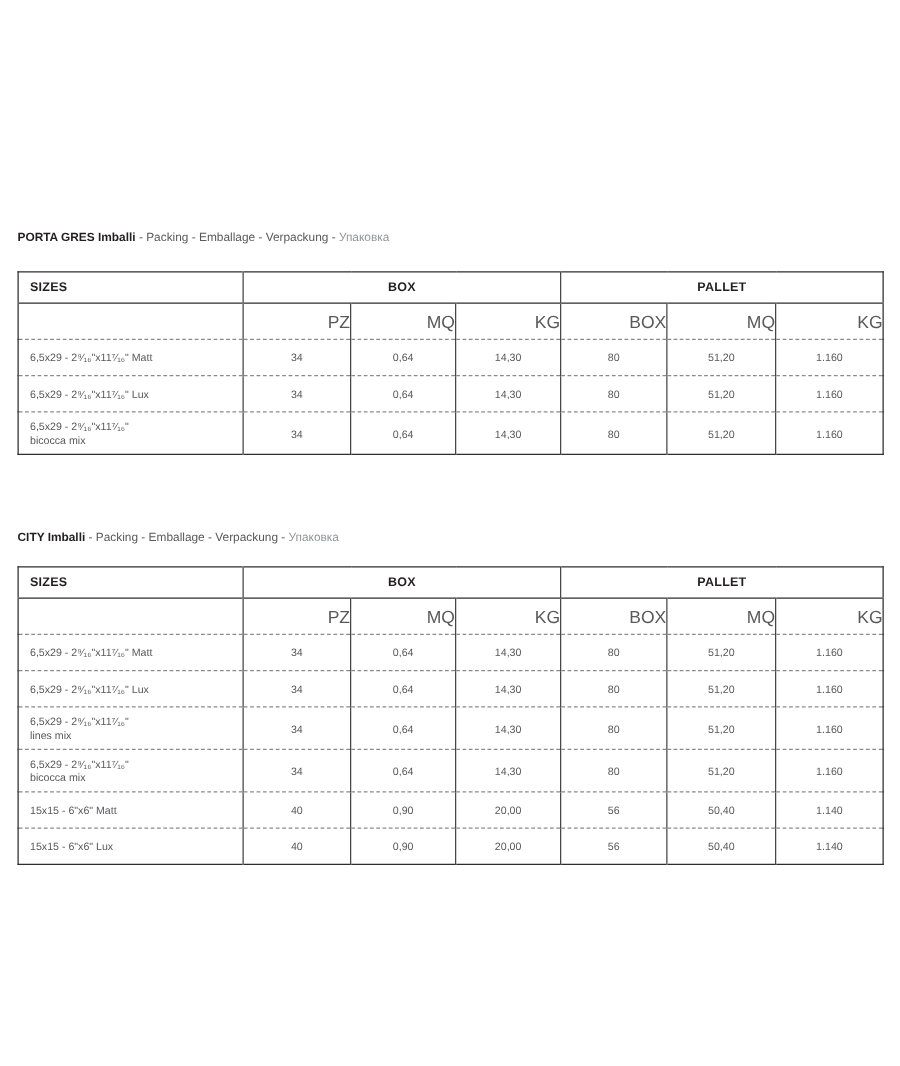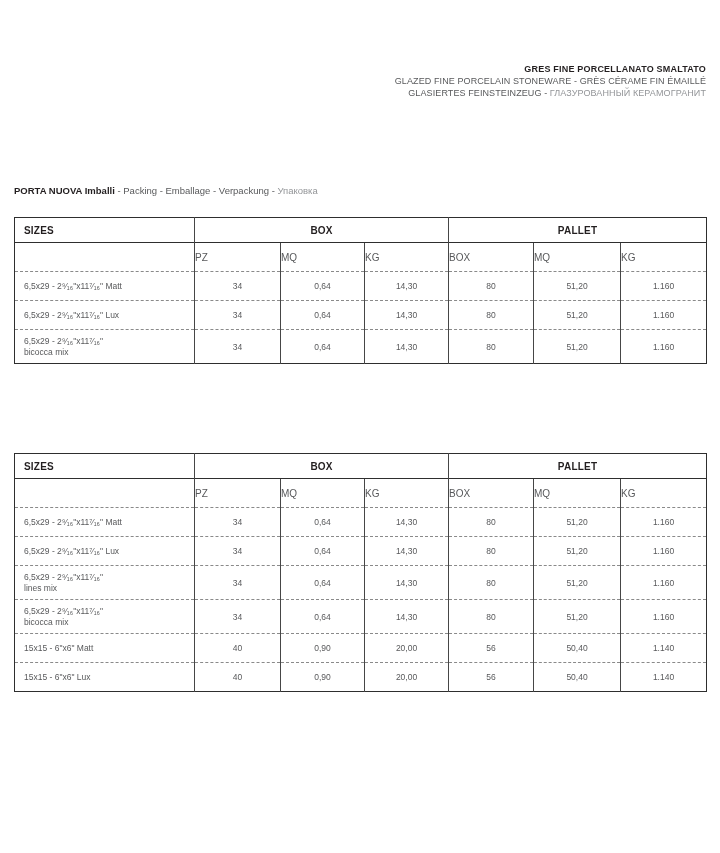--- a/index.html
+++ b/index.html
@@ -76,24 +76,24 @@
     font-weight: bold;
     color: #231f20;
     text-align: center;
     letter-spacing: 0.2px;
     margin-top: 16px;
   }
   tr.main-head th.sizes-h { text-align: left; padding-left: 9px; }
 
   tr.sub-head th {
     height: 28px;
-    font-size: 10px;
+    font-size: 14px;
     font-weight: normal;
     color: #58595b;
-    text-align: left;
+    text-align: right;
     border-top: 1px solid #2e2e2e;
     margin-top: 31px;
   }
 
   .pack-table tbody td {
     height: 24px;
     font-size: 8.5px;
     color: #58595b;
     text-align: center;
     border-top: 1px dashed #8a8a8a;
@@ -103,28 +103,23 @@
     padding: 2px 6px 2px 9px;
     line-height: 11px;
   }
   .pack-table tbody tr.tall td { height: 29px; }
 </style>
 </head>
 <body>
 
 <div class="page">
 
-  <header class="doc-header">
-    <div class="doc-title">GRES FINE PORCELLANATO SMALTATO</div>
-    <div class="doc-sub">GLAZED FINE PORCELAIN STONEWARE - GRÈS CÉRAME FIN ÉMAILLÉ</div>
-    <div class="doc-sub"><span>GLASIERTES FEINSTEINZEUG - </span><span class="light">ГЛАЗУРОВАННЫЙ КЕРАМОГРАНИТ</span></div>
-  </header>
 
   <div class="section-title" id="title-0">
-    <span class="b">PORTA NUOVA Imballi</span>
+    <span class="b">PORTA GRES Imballi</span>
     <span class="g">- Packing - Emballage - Verpackung -</span>
     <span class="l">Упаковка</span>
   </div>
 
   <table class="pack-table" id="table-0">
     <colgroup>
       <col style="width:180px">
         <col style="width:86px">
         <col style="width:84px">
         <col style="width:84px">
@@ -179,20 +174,25 @@
           <td class="val-cell">34</td>
           <td class="val-cell">0,64</td>
           <td class="val-cell">14,30</td>
           <td class="val-cell">80</td>
           <td class="val-cell">51,20</td>
           <td class="val-cell">1.160</td>
         </tr>
       </tbody>
   </table>
 
+  <div class="section-title" id="title-1">
+    <span class="b">CITY Imballi</span>
+    <span class="g">- Packing - Emballage - Verpackung -</span>
+    <span class="l">Упаковка</span>
+  </div>
 
   <table class="pack-table" id="table-1">
     <colgroup>
       <col style="width:180px">
         <col style="width:86px">
         <col style="width:84px">
         <col style="width:84px">
       <col style="width:85px">
         <col style="width:87px">
         <col style="width:86px">

